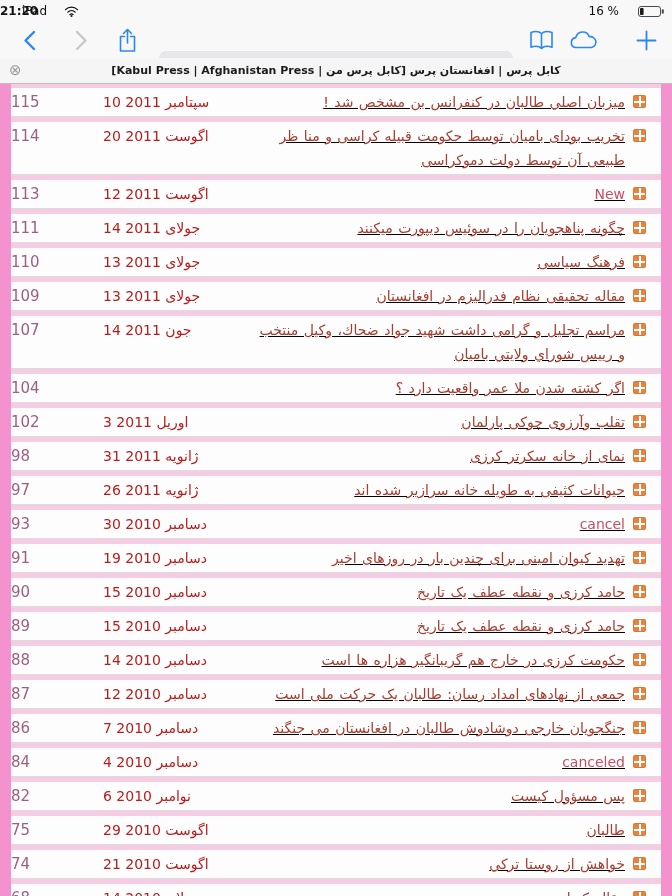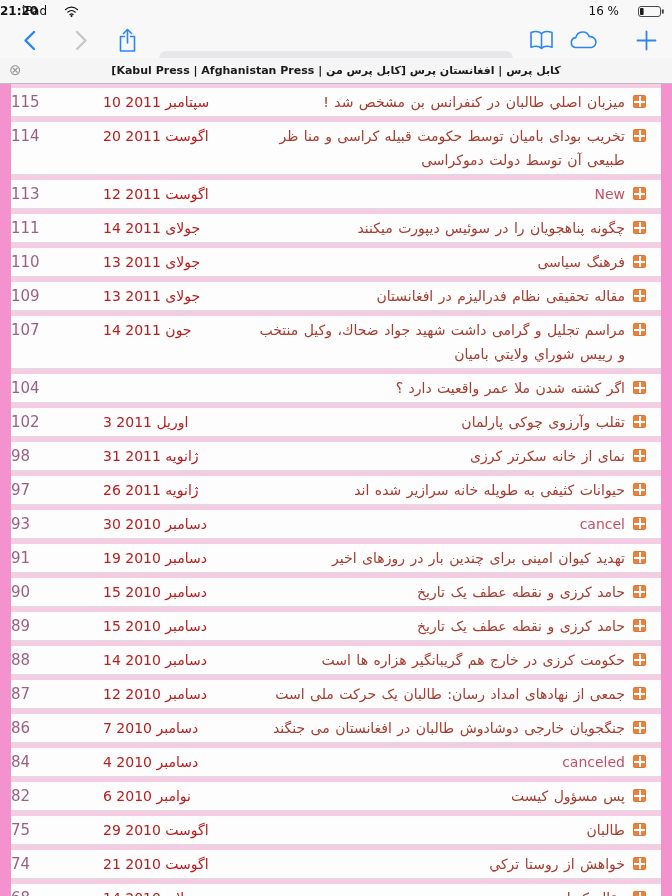--- a/index.html
+++ b/index.html
@@ -43,21 +43,21 @@
     border-bottom:1px solid #dcdcdc;margin-bottom:5px;padding:2px 0;min-height:24px;
   }
   .num{
     width:92px;box-sizing:border-box;flex:none;
     color:#9c5f82;font-size:15px;line-height:24px;text-decoration:none;cursor:pointer;
   }
   .date{
     width:150px;flex:none;direction:ltr;white-space:nowrap;
     color:#b91c1c;font-size:14px;line-height:24px;
   }
-  .titlecell{flex:1;display:flex;direction:rtl;padding-left:0;}
+  .titlecell{flex:1;display:flex;direction:rtl;padding-left:0;text-decoration:underline;}
   .grid-icon{
     flex:none;width:13px;height:13px;margin-top:5px;margin-left:8px;border-radius:2px;
     background:
       linear-gradient(#fff,#fff) center/100% 2px no-repeat,
       linear-gradient(#fff,#fff) center/2px 100% no-repeat,
       #e8823f;
     box-shadow:inset 0 0 0 1px #df7433;cursor:pointer;
   }
   .titlecell .pad{flex:none;width:15px;}
   .title{

